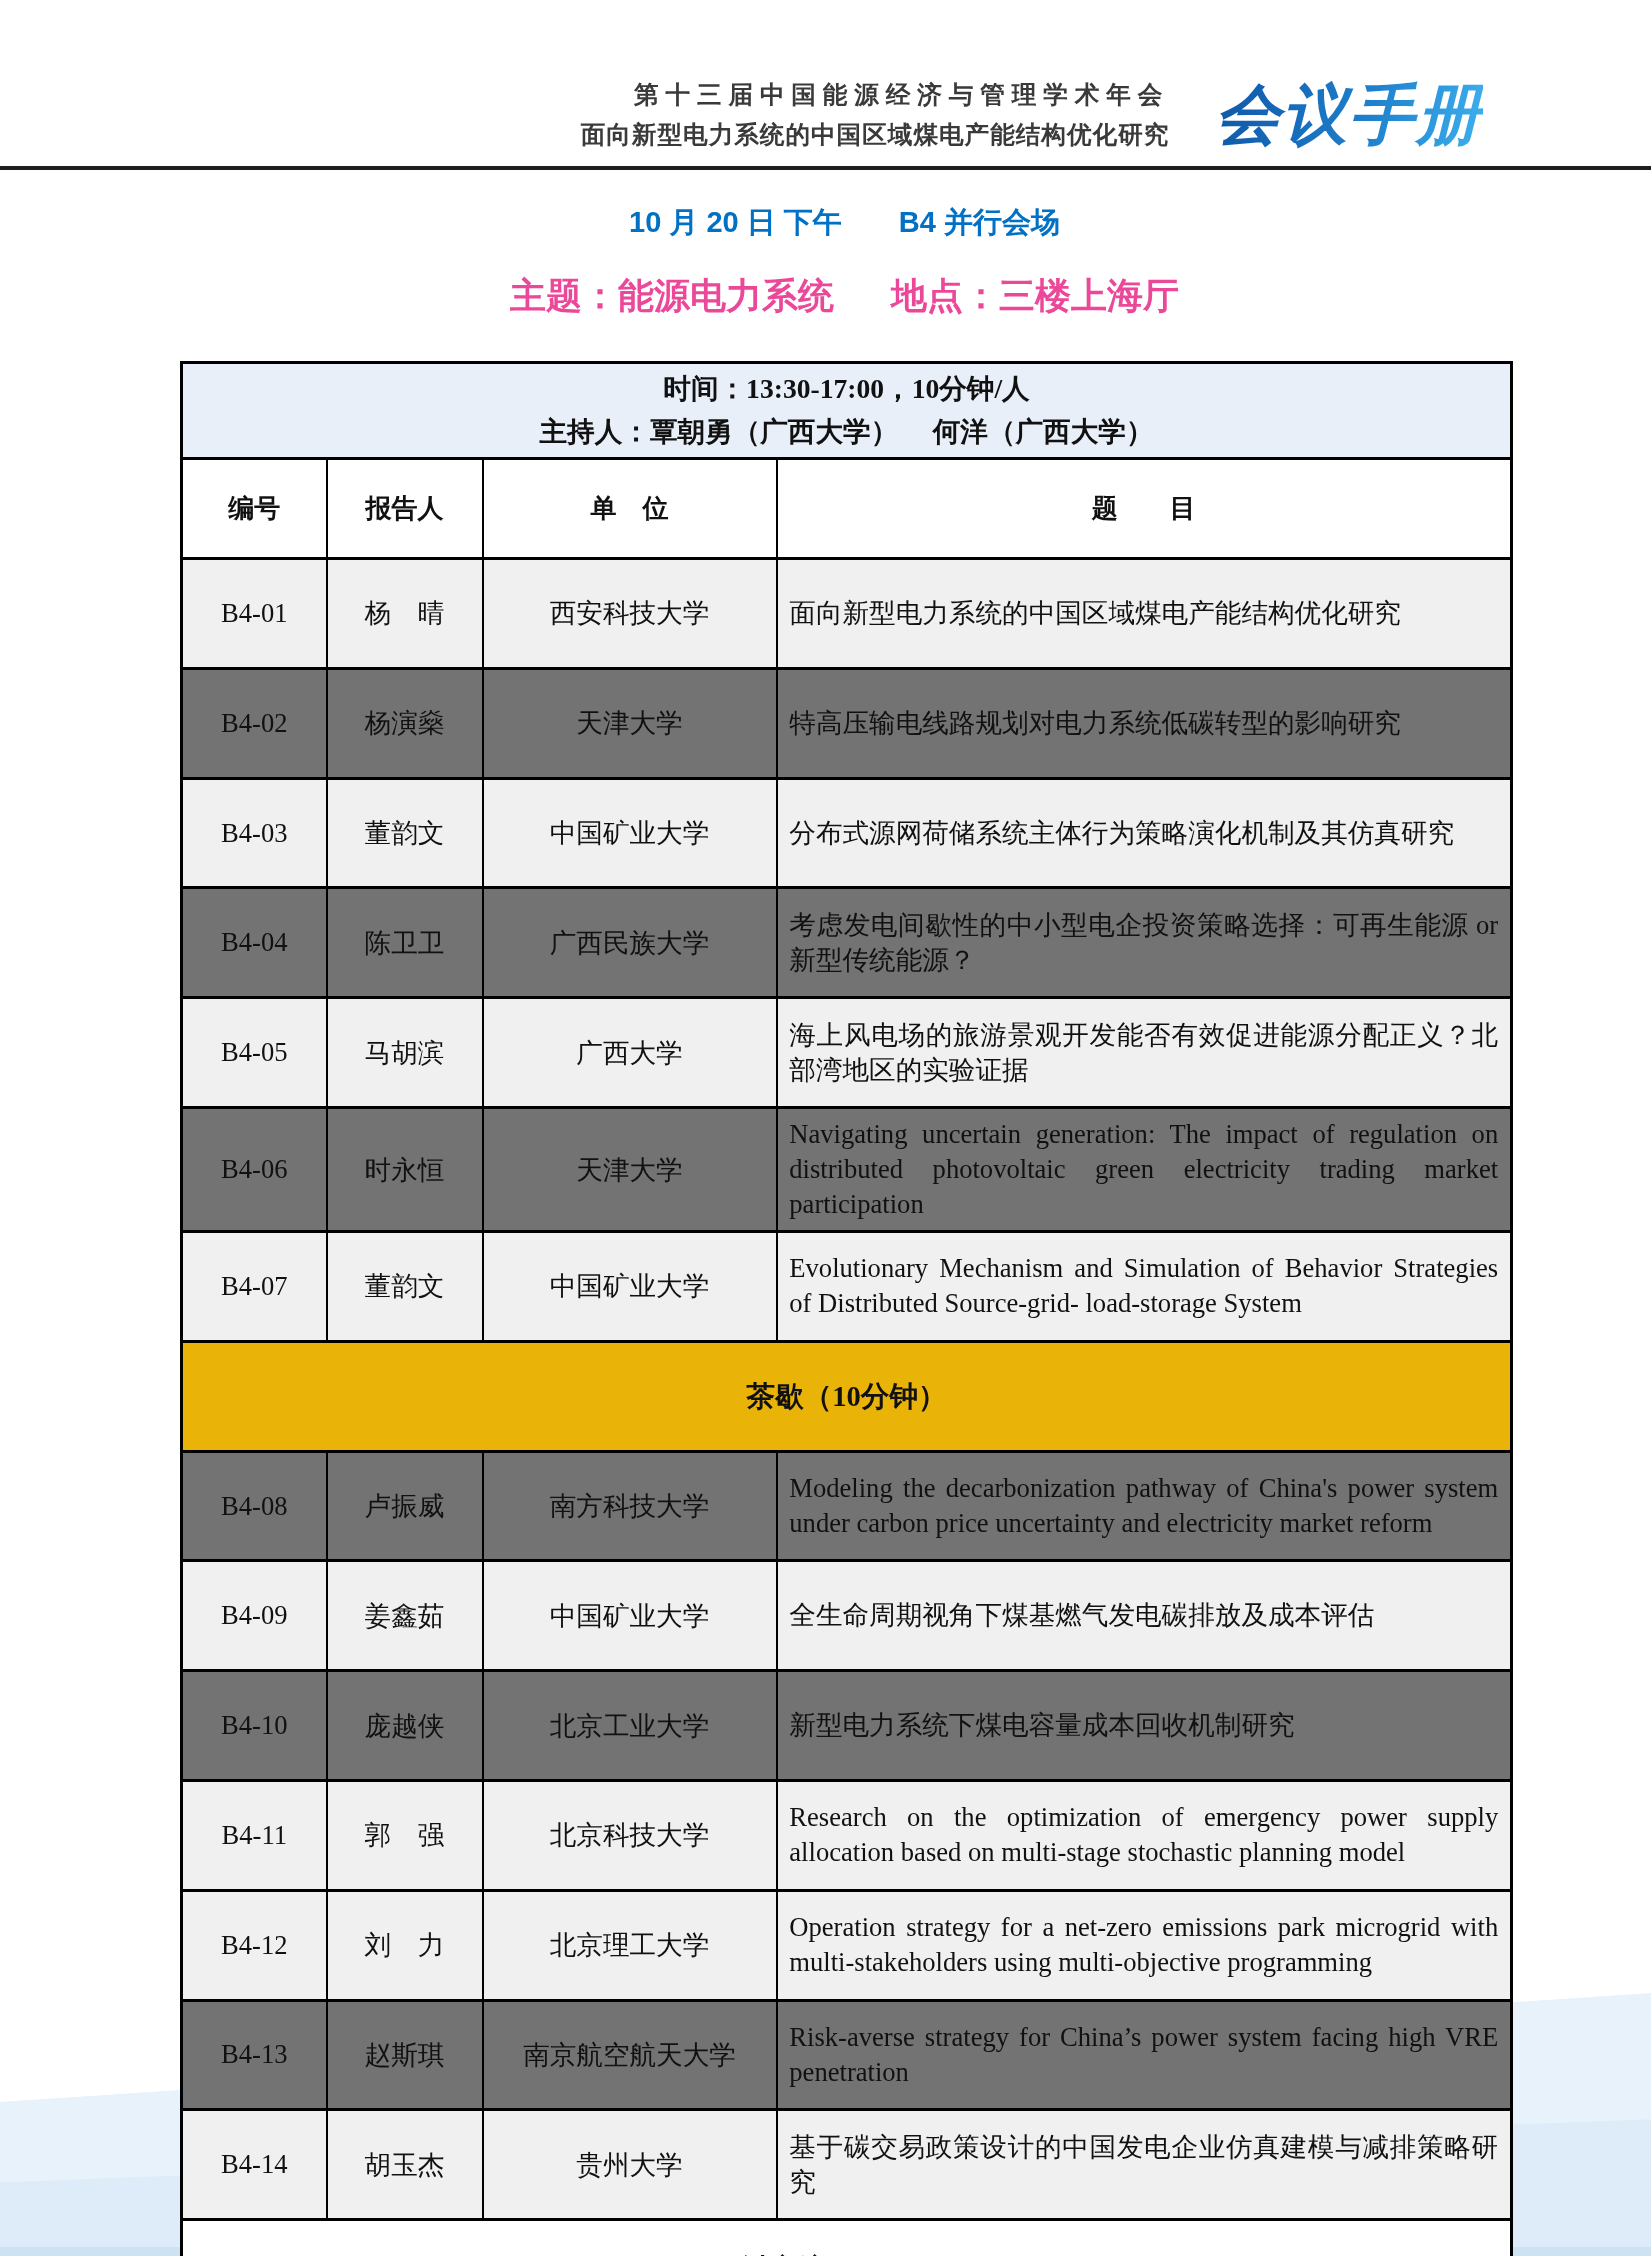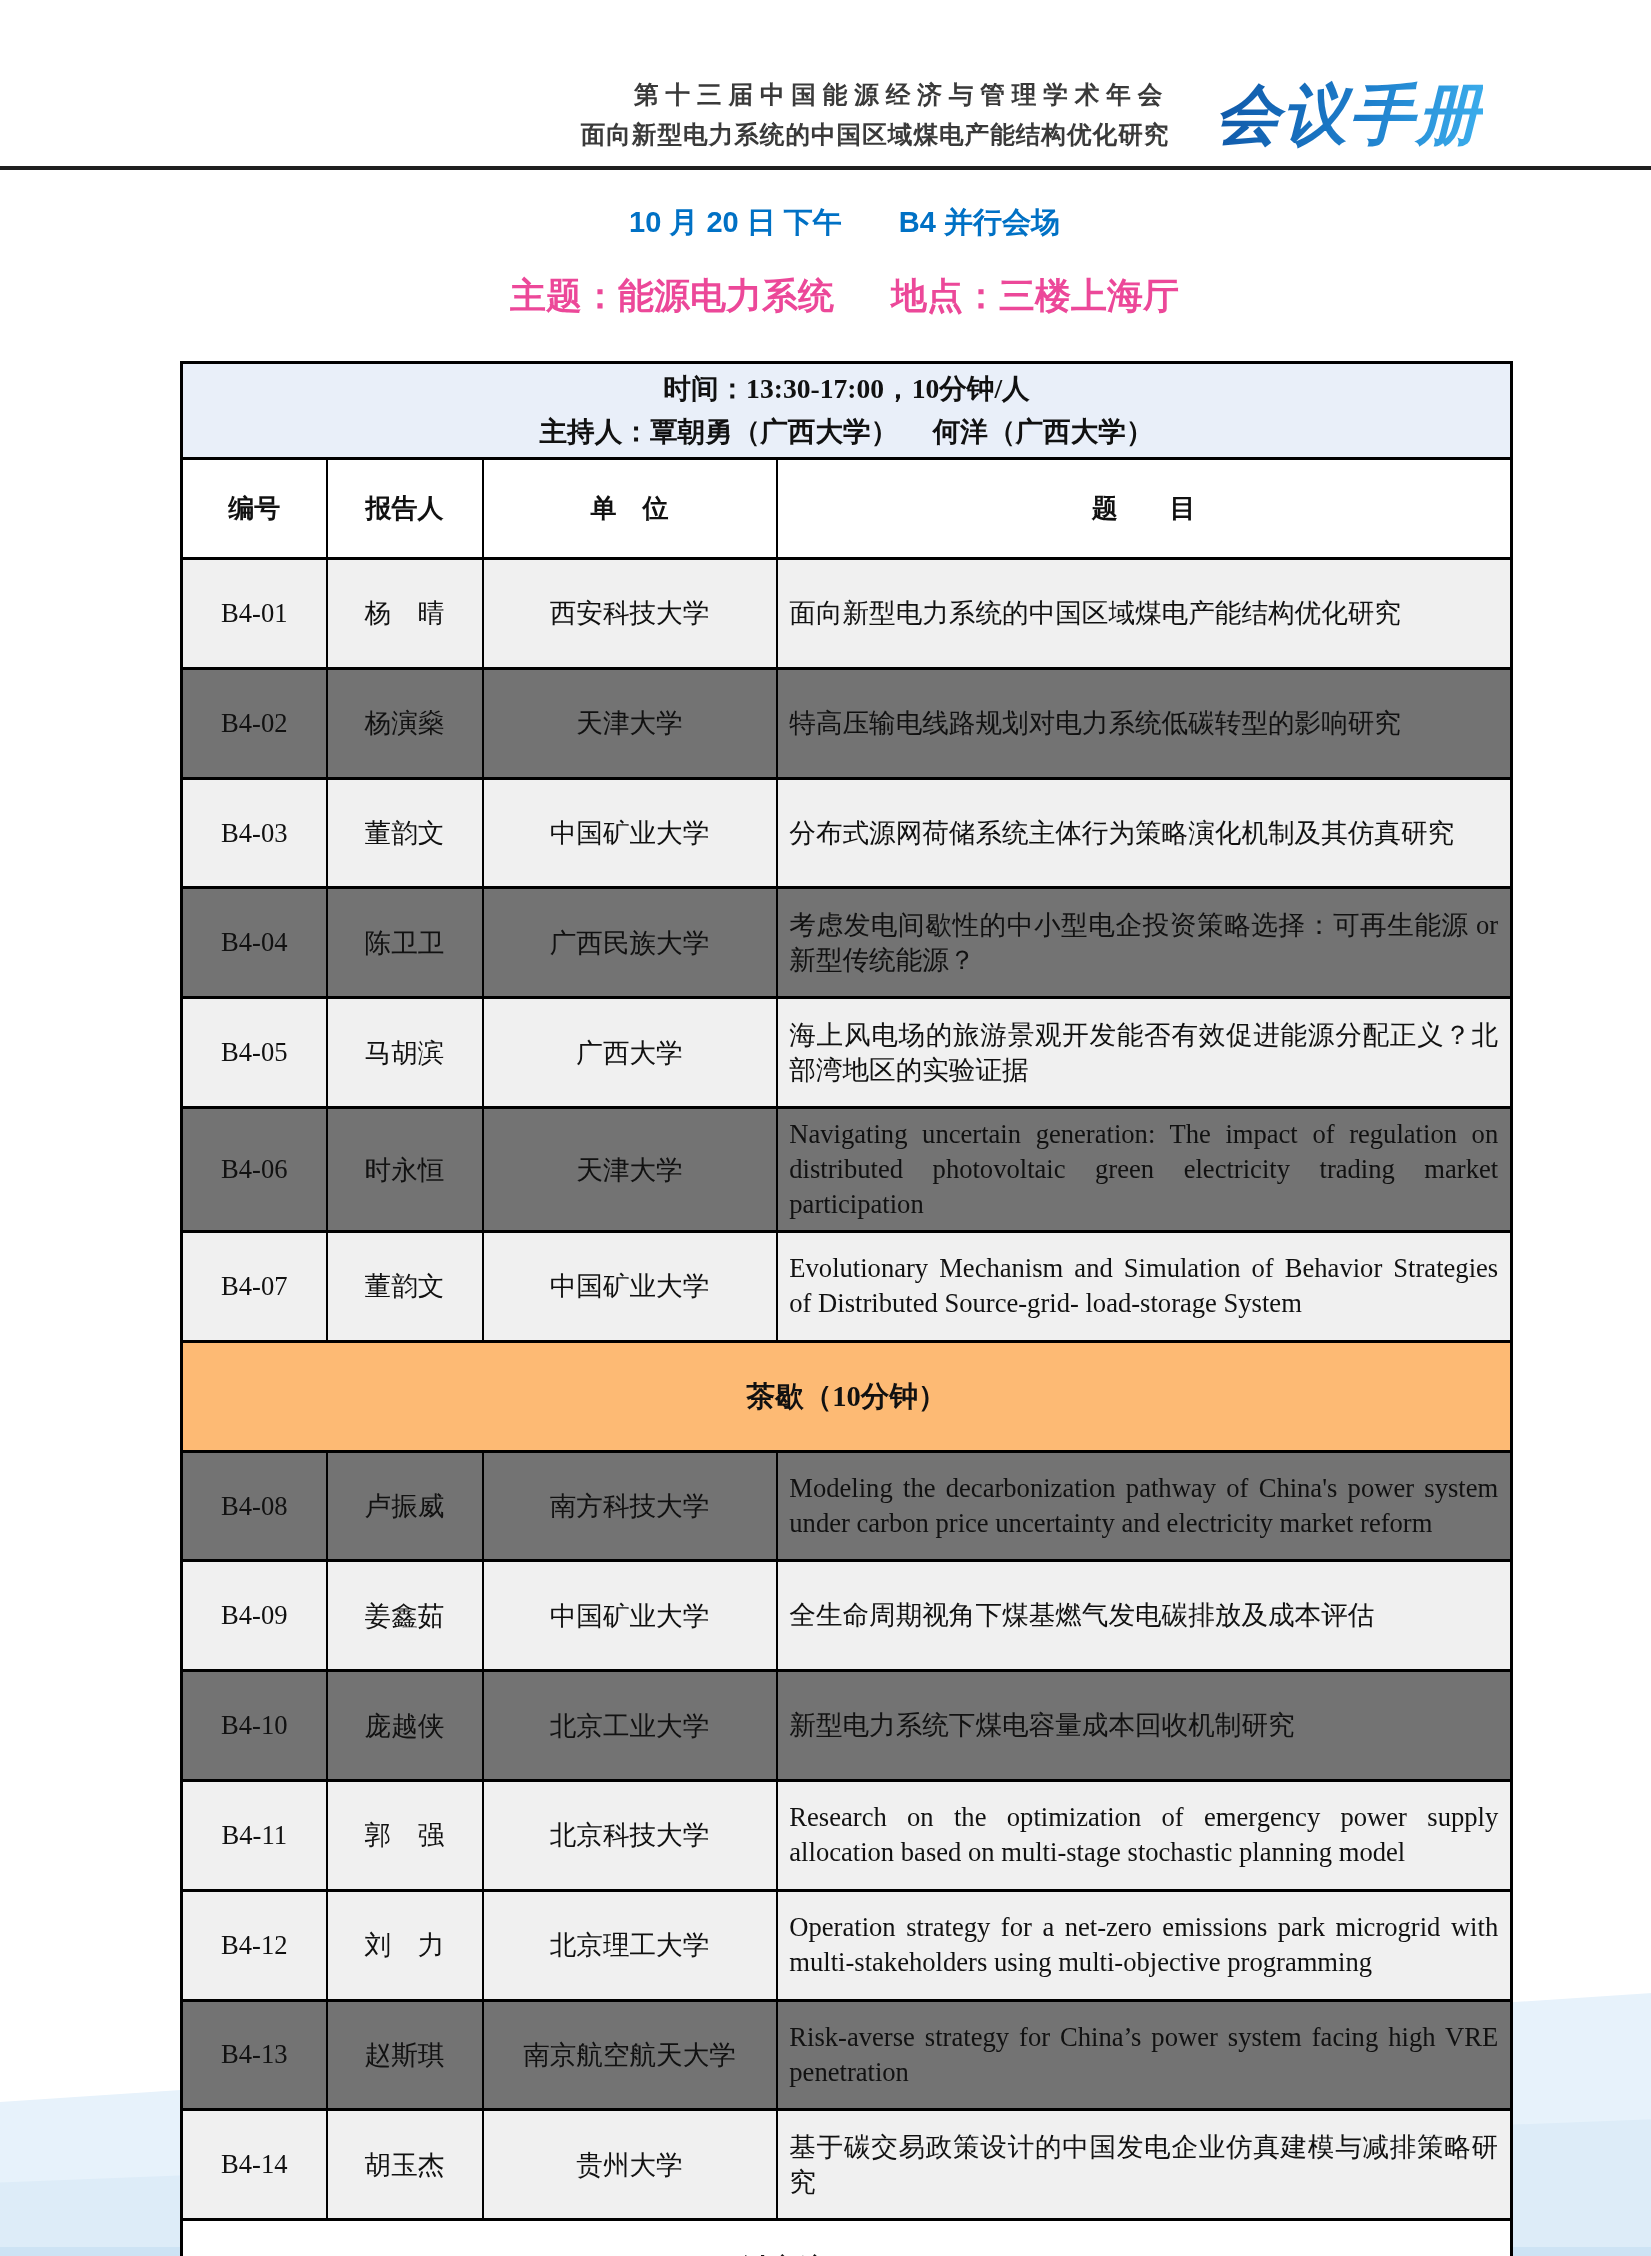--- a/index.html
+++ b/index.html
@@ -105,21 +105,21 @@
   tr.data-row td { height:91px; font-size:26.6px; padding:7.9px 11.8px; vertical-align:middle; }
   tr.data-row td.cell-id,
   tr.data-row td.cell-presenter,
   tr.data-row td.cell-affiliation { text-align:center; }
   tr.data-row td.cell-title { text-align:justify; line-height:1.32; }
   tr.shaded td { background:#f0f0f0; }
   tr:not(.shaded) td { background:#737373; }
   tr.break-row td, tr.closing-row td {
     text-align:center; font-size:28.6px; font-weight:bold; padding:5.9px;
   }
-  tr.break-row td { height:95px; background:#fdba74; }
+  tr.break-row td { height:95px; background:#eab308; }
   tr.closing-row td { height:85px; background:#ffffff; }
 </style>
 </head>
 <body>
 
 <div class="decor">
   <div class="wash1"></div>
   <div class="wash2"></div>
 
   <svg class="illus" width="1652" height="306" viewBox="0 0 1677 311">

